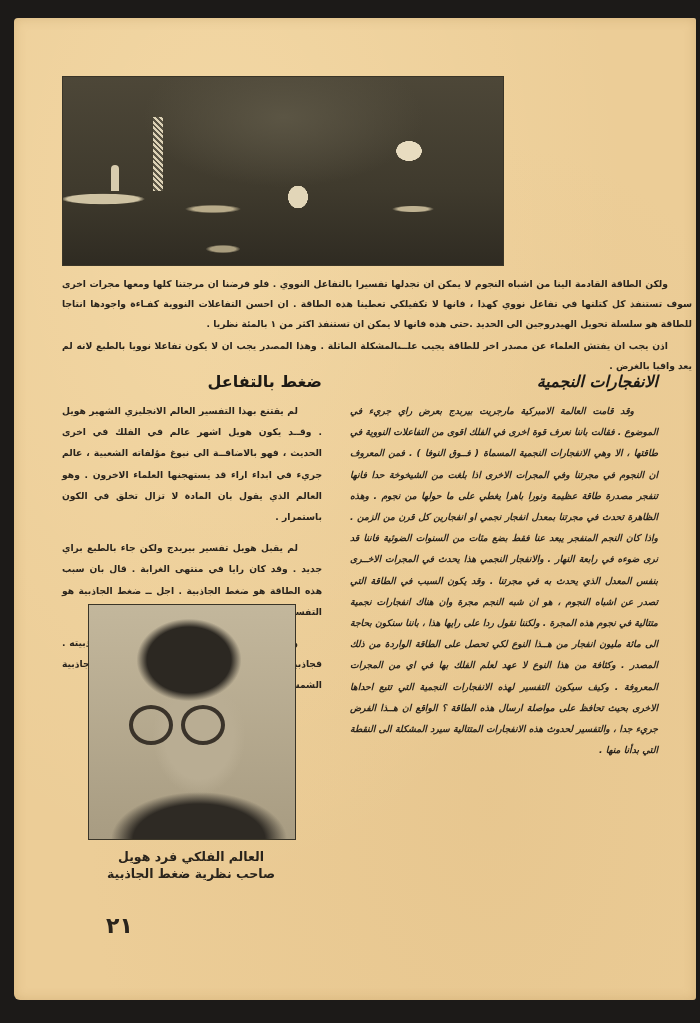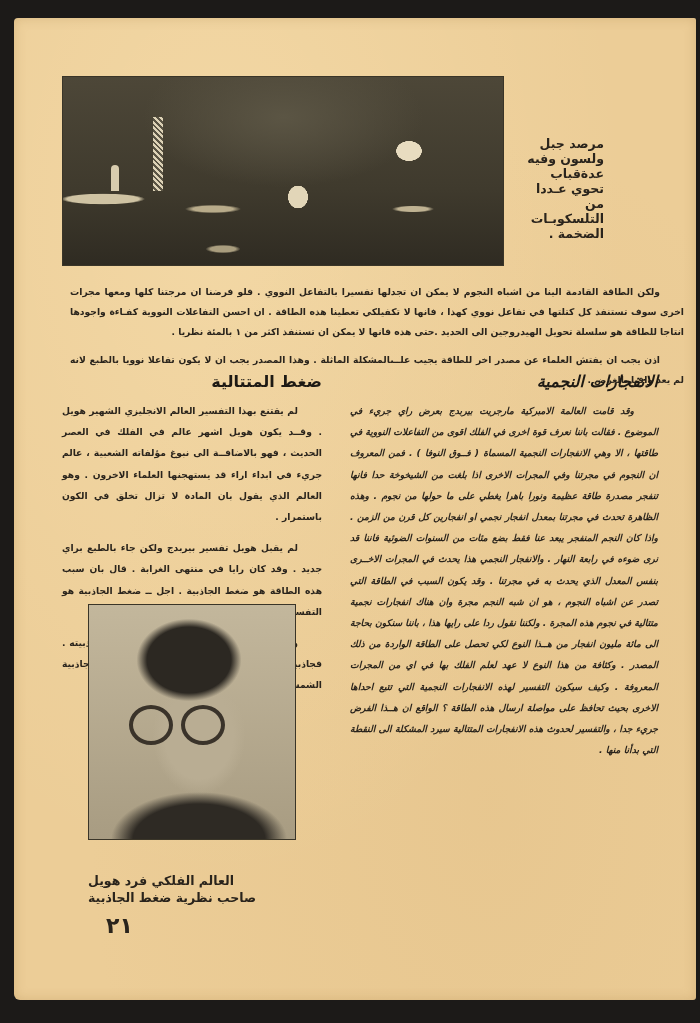--- a/index.html
+++ b/index.html
@@ -58,63 +58,62 @@
     direction:rtl; text-align:justify; color:#2a241c;
     font-family:"DejaVu Sans", sans-serif; font-weight:bold;
   }
   .caption-obs {
     left:506px; top:118px; width:84px; font-size:12.5px; line-height:15px; text-align:right;
     color:#2a241c; direction:rtl; font-weight:bold;
   }
   .intro {
     left:48px; top:256px; width:630px; font-size:9.2px; line-height:20px;
   }
-  .intro p { margin:8px; text-indent:24px; }
+  .intro p { margin:0; text-indent:24px; }
   .intro p + p { margin-top:2px; }
   .col-right { left:336px; top:352px; width:308px;font-style:italic; }
   .col-left { left:48px; top:352px; width:260px; }
   .heading { font-size:16px; line-height:24px; margin:0 0 6px 0; color:#1e1a14; font-weight:bold; direction:rtl; text-align:right; }
   .body-text { font-size:9.2px; line-height:21.2px; }
   .body-text p { margin:0 0 10px 0; text-indent:24px; }
   .caption-hoyle {
-    left:74px; top:830px; width:206px; font-size:12.5px; line-height:17px; text-align:left;
-    direction:rtl; font-weight:bold; color:#2a241c;margin-top:24px;
+    left:74px; top:830px; width:206px; font-size:12.5px; line-height:17px; text-align:center;
+    direction:rtl; font-weight:bold; color:#2a241c;
   }
   .page-number {
     left:92px; top:895px; font-size:22px; font-weight:bold; color:#2a241c; direction:rtl;
   }
 </style>
 </head>
 <body>
 
 <div class="page">
 
   <div class="photo photo-observatory">
     <div class="tower"></div>
     <div class="tower2"></div>
   </div>
 
-  <div class="abs caption-obs">مرصد جبل ولسون وفيه عدةقباب تحوي عـددا من التلسكوبـات الضخمة .</div>
 
   <div class="abs ar intro">
     <p>ولكن الطاقة القادمة الينا من اشباه النجوم لا يمكن ان تجدلها تفسيرا بالتفاعل النووي . فلو فرضنا ان مرجتنا كلها ومعها مجرات اخرى سوف تستنفذ كل كتلتها في تفاعل نووي كهذا ، فانها لا تكفيلكي تعطينا هذه الطاقة . ان احسن التفاعلات النووية كفـاءة واجودها انتاجا للطاقة هو سلسلة تحويل الهيدروجين الى الحديد .حتى هذه فانها لا يمكن ان تستنفذ اكثر من ١ بالمئة نظريا .</p>
     <p>اذن يجب ان يفتش العلماء عن مصدر اخر للطاقة يجيب علــىالمشكلة الماثلة . وهذا المصدر يجب ان لا يكون تفاعلا نوويا بالطبع لانه لم يعد وافيا بالغرض .</p>
   </div>
 
   <div class="abs col-right">
     <h2 class="heading">الانفجارات النجمية</h2>
     <div class="ar body-text">
       <p>وقد قامت العالمة الامبركية مارجريت بيربدج بعرض راي جريء في الموضوع . فقالت باننا نعرف قوة اخرى في الفلك اقوى من التفاعلات النووية في طاقتها ، الا وهي الانفجارات النجمية المسماة ( فــوق النوفا ) . فمن المعروف ان النجوم في مجرتنا وفي المجرات الاخرى اذا بلغت من الشيخوخة حدا فانها تنفجر مصدرة طاقة عظيمة ونورا باهرا يغطي على ما حولها من نجوم . وهذه الظاهرة تحدث في مجرتنا بمعدل انفجار نجمي او انفجارين كل قرن من الزمن . واذا كان النجم المنفجر يبعد عنا فقط بضع مئات من السنوات الضوئية فاننا قد نرى ضوءه في رابعة النهار . والانفجار النجمي هذا يحدث في المجرات الاخــرى بنفس المعدل الذي يحدث به في مجرتنا . وقد يكون السبب في الطاقة التي تصدر عن اشباه النجوم ، هو ان شبه النجم مجرة وان هناك انفجارات نجمية متتالية في نجوم هذه المجرة . ولكننا نقول ردا على رايها هذا ، باننا سنكون بحاجة الى مائة مليون انفجار من هــذا النوع لكي تحصل على الطاقة الواردة من ذلك المصدر . وكثافة من هذا النوع لا عهد لعلم الفلك بها في اي من المجرات المعروفة . وكيف سيكون التفسير لهذه الانفجارات النجمية التي تتبع احداها الاخرى بحيث تحافظ على مواصلة ارسال هذه الطاقة ؟ الواقع ان هــذا الفرض جريء جدا ، والتفسير لحدوث هذه الانفجارات المتتالية سيرد المشكلة الى النقطة التي بدأنا منها .</p>
     </div>
   </div>
 
   <div class="abs col-left">
-    <h2 class="heading">ضغط المتتالية</h2>
+    <h2 class="heading">ضغط بالتفاعل</h2>
     <div class="ar body-text">
-      <p>لم يقتنع بهذا التفسير العالم الانجليزي الشهير هويل . وقــد يكون هويل اشهر عالم في الفلك في العصر الحديث ، فهو بالاضافــة الى نبوغ مؤلفاته الشعبية ، عالم جريء في ابداء اراء قد يستهجنها العلماء الاخرون . وهو العالم الذي يقول بان المادة لا تزال تخلق في الكون باستمرار .</p>
+      <p>لم يقتنع بهذا التفسير العالم الانجليزي الشهير هويل . وقــد يكون هويل اشهر عالم في الفلك في اخرى الحديث ، فهو بالاضافــة الى نبوغ مؤلفاته الشعبية ، عالم جريء في ابداء اراء قد يستهجنها العلماء الاخرون . وهو العالم الذي يقول بان المادة لا تزال تخلق في الكون باستمرار .</p>
       <p>لم يقبل هويل تفسير بيربدج ولكن جاء بالطبع براي جديد . وقد كان رايا في منتهى الغرابة . قال بان سبب هذه الطاقة هو ضغط الجاذبية . اجل ــ ضغط الجاذبية هو التفسير الوحيد لطاقة جبارة من هذا القبيل.</p>
       <p>وكلنا يعرف ان الجسم اذا كبرت كتلته زادت جاذبيته . فجاذبية الارض اكبر من جاذبية القمر واقل من جاذبية الشمس حسب كتلة كل</p>
     </div>
   </div>
 
   <div class="photo photo-hoyle">
     <div class="glasses">
       <span style="left:10px"></span>
         <span style="left:62px"></span>
     </div>

